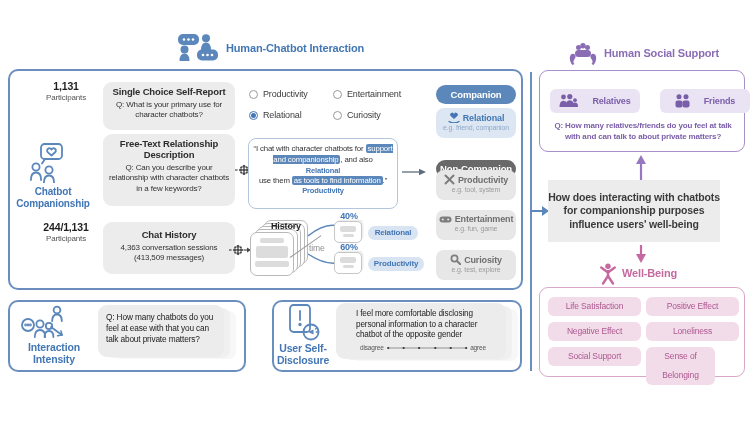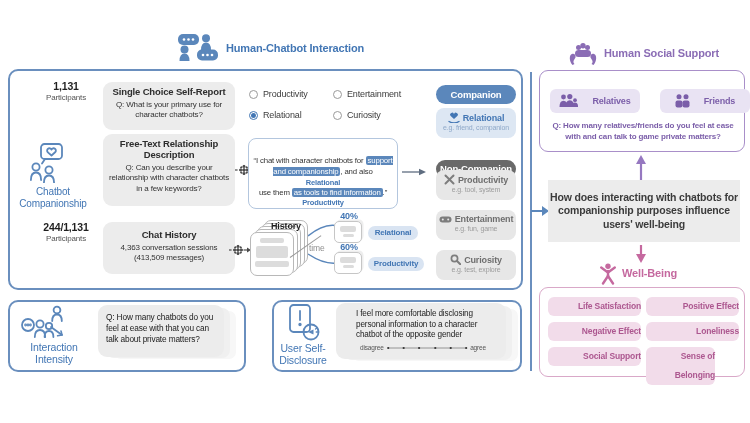--- a/index.html
+++ b/index.html
@@ -7,40 +7,40 @@
   body{position:relative;font-family:"Liberation Sans",sans-serif;background:#fff;overflow:hidden;letter-spacing:-0.15px}
   .abs{position:absolute}
   .panel{border:2px solid #6a8fbe;border-radius:10px;background:#fff}
   .sec-title{font-weight:bold;font-size:11px}
   .gcard{background:#ececec;border-radius:9px;text-align:center;padding:5px 6px}
   .gcard .t{font-weight:bold;font-size:9.5px;color:#2d2d2d;line-height:1.15;margin-bottom:2px}
   .gcard .b{font-size:8px;color:#333;line-height:1.3}
   .stackshadow{box-shadow:7px 2px 0 -1px #f0f0f0,14px 4px 0 -2px #f7f7f7}
   .count{font-weight:bold;font-size:10.5px;color:#1f1f1f;text-align:center;line-height:1.2}
   .count small{display:block;font-weight:normal;font-size:8px;color:#555}
-  .side-label{font-weight:normal;font-size:10px;color:#4276b4;text-align:center;line-height:1.15}
+  .side-label{font-weight:bold;font-size:10px;color:#4276b4;text-align:center;line-height:1.15}
   .radio-row{display:flex;align-items:center;gap:5px}
   .radio{width:9px;height:9px;border:1.5px solid #9a9a9a;border-radius:50%;background:#fff;flex:0 0 auto;position:relative}
   .radio.sel{border-color:#4276b4}
   .radio.sel::after{content:"";position:absolute;inset:1px;background:#4276b4;border-radius:50%}
   .radio-lab{font-size:9px;color:#3c3c3c}
-  .quote{border:1.5px solid #b3c6de;border-radius:8px;background:#fff;text-align:center;font-size:7.8px;color:#333;line-height:1.45;padding:16px 3px}
+  .quote{border:1.5px solid #b3c6de;border-radius:8px;background:#fff;text-align:center;font-size:7.8px;color:#333;line-height:1.45;padding:4px 3px}
   .hl{background:#5b87bb;color:#fff;padding:0 2px;border-radius:2px}
   .qlabel{color:#4276b4;font-weight:bold;font-size:7.5px;line-height:1.25}
   .tax{border-radius:8px;text-align:center;width:80px}
   .tax-head{font-weight:bold;font-size:9.5px;color:#fff;line-height:19px;border-radius:10px}
   .tax-item .lab{font-weight:bold;font-size:9px;color:#6e6e6e;display:flex;align-items:center;justify-content:center;gap:3px;padding-top:4px}
   .tax-item .ex{font-size:7px;color:#9c9c9c;line-height:1.3}
   .stack-layer,.stack-front{position:absolute;width:44px;height:44px;background:#fff;border:1px solid #b8b8b8;border-radius:7px}
   .bar{background:#dcdcdc;border-radius:2px}
   .minicard{position:absolute;width:28px;height:22px;background:#fff;border:1px solid #c6c6c6;border-radius:5px;box-shadow:2px -2px 0 -0.5px #eee}
   .pct{font-weight:bold;font-size:9px;color:#4276b4;text-align:center}
   .bluepill{background:#d9e4f2;color:#4276b4;font-weight:bold;font-size:8px;text-align:center;border-radius:8px;line-height:14px}
   .ppill{background:#e9e3f3;border-radius:6px;display:flex;align-items:center;justify-content:center;gap:14px;font-weight:bold;font-size:9px;color:#7b5ea9}
-  .kpill{background:#f2dcea;border-radius:6px;font-weight:bold;font-size:8.5px;color:#ad5890;text-align:right;line-height:19px}
+  .kpill{background:#f2dcea;border-radius:6px;font-weight:normal;font-size:8.5px;color:#ad5890;text-align:center;line-height:19px}
   .qtext-purple{font-weight:bold;font-size:8px;color:#7b5ea9;text-align:center;line-height:1.35}
   .likert{display:flex;align-items:center;gap:2px;margin-top:3px}
   .likert span{font-size:6.5px;color:#555}
 </style>
 </head>
 <body>
 
 <svg class="abs" style="left:178px;top:34px" width="40" height="27" viewBox="0 0 40 27">
   <g fill="#5b87bb">
     <rect x="0" y="0" width="21" height="11" rx="5"></rect>
@@ -342,29 +342,29 @@
     <svg width="15" height="14" viewBox="0 0 15 14">
       <g fill="#7b5ea9">
         <circle cx="4" cy="2.8" r="2.5"></circle>
           <rect x="0.5" y="6.5" width="7" height="7" rx="2"></rect>
         <circle cx="11" cy="2.8" r="2.5"></circle>
           <rect x="7.5" y="6.5" width="7" height="7" rx="2"></rect>
       </g>
     </svg>
     <span>Friends</span>
   </div>
-  <div class="abs qtext-purple" style="left:8px;top:50px;width:190px">Q: How many relatives/friends do you feel at ease with and can talk to game private matters?</div>
+  <div class="abs qtext-purple" style="left:8px;top:50px;width:190px">Q: How many relatives/friends do you feel at talk with and can talk to about private matters?</div>
 </div>
 
 <svg class="abs" style="left:635px;top:155px" width="12" height="25" viewBox="0 0 12 25">
   <line x1="6" y1="25" x2="6" y2="8" stroke="#9678c0" stroke-width="2.2"></line>
   <polygon points="1,9 11,9 6,0" fill="#9678c0"></polygon>
 </svg>
 
-<div class="abs" style="left:548px;top:180px;width:192px;height:62px;background:#ececec;display:flex;align-items:center;justify-content:flex-start;padding:4px 0">
+<div class="abs" style="left:548px;top:180px;width:172px;height:62px;background:#ececec;display:flex;align-items:center;justify-content:flex-start;padding:4px 0">
   <div style="font-weight:bold;font-size:10.5px;color:#3b3b3b;text-align:center;line-height:1.3">How does interacting with chatbots for companionship purposes influence users' well-being</div>
 </div>
 
 <svg class="abs" style="left:635px;top:245px" width="12" height="18" viewBox="0 0 12 18">
   <line x1="6" y1="0" x2="6" y2="10" stroke="#c5699f" stroke-width="2.2"></line>
   <polygon points="1,9 11,9 6,18" fill="#c5699f"></polygon>
 </svg>
 
 <svg class="abs" style="left:599px;top:263px" width="18" height="22" viewBox="0 0 18 22">
   <circle cx="9" cy="3.2" r="2.7" fill="#c5699f"></circle>

